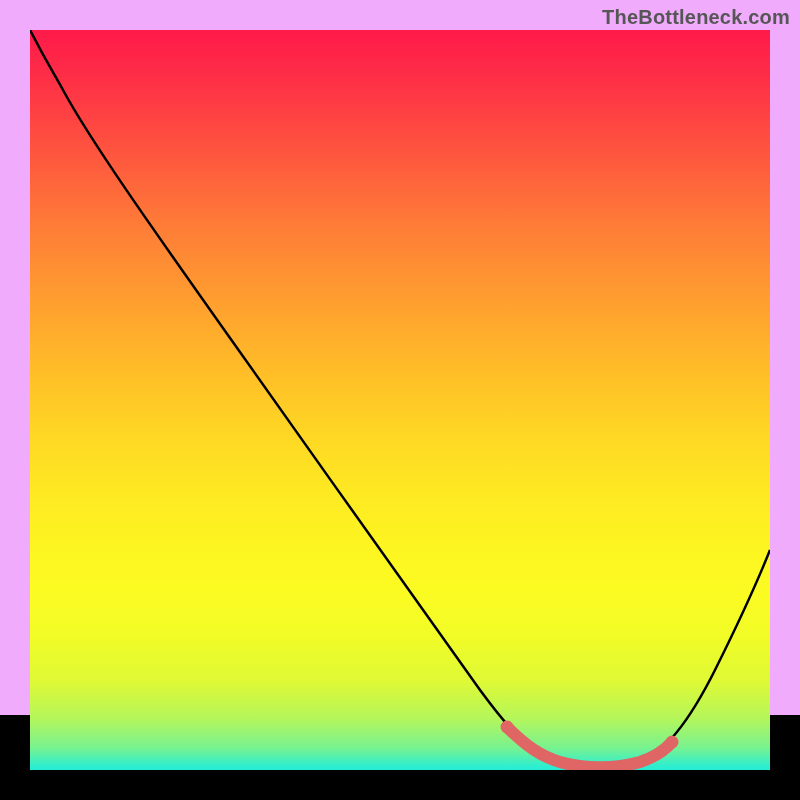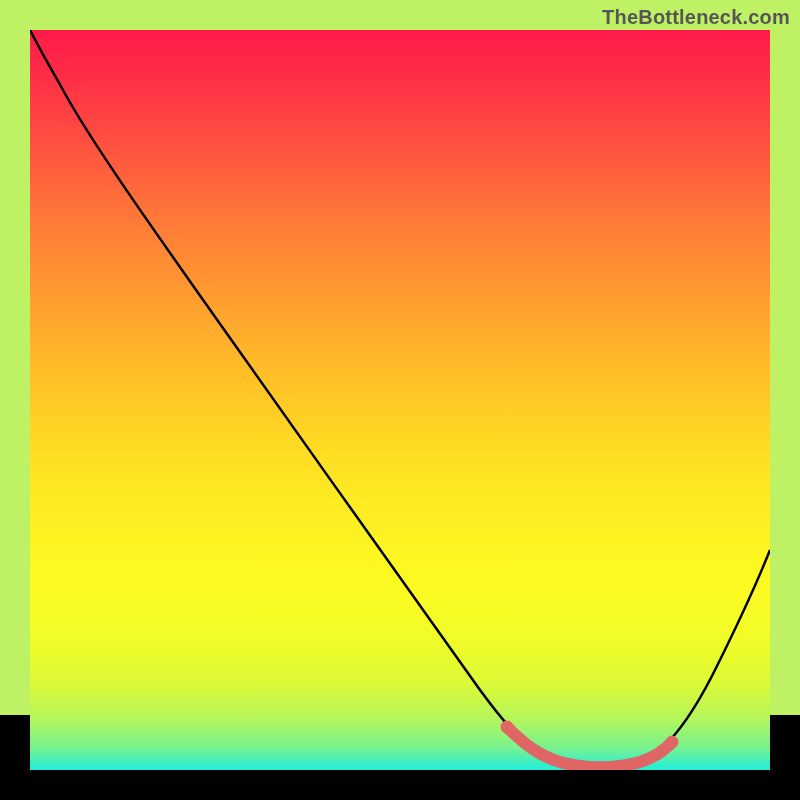--- a/index.html
+++ b/index.html
@@ -1,17 +1,17 @@
 <!DOCTYPE html>
 <html><head>
 <meta charset="utf-8">
 <style>
   * { margin: 0; padding: 0; box-sizing: border-box; }
   html, body { width: 800px; height: 800px; background: #000; overflow: hidden; }
-  .container { position: relative; width: 800px; height: 715px; background: #bef264; padding-left: 47px; }
+  .container { position: relative; width: 800px; height: 715px; background: #f0abfc; padding-left: 47px; }
   .watermark {
     position: absolute;
     top: 6px;
     right: 10px;
     font-family: Arial, Helvetica, sans-serif;
     font-size: 20px;
     font-weight: 600;
     color: #565656;
     letter-spacing: 0.2px;
     z-index: 10;

